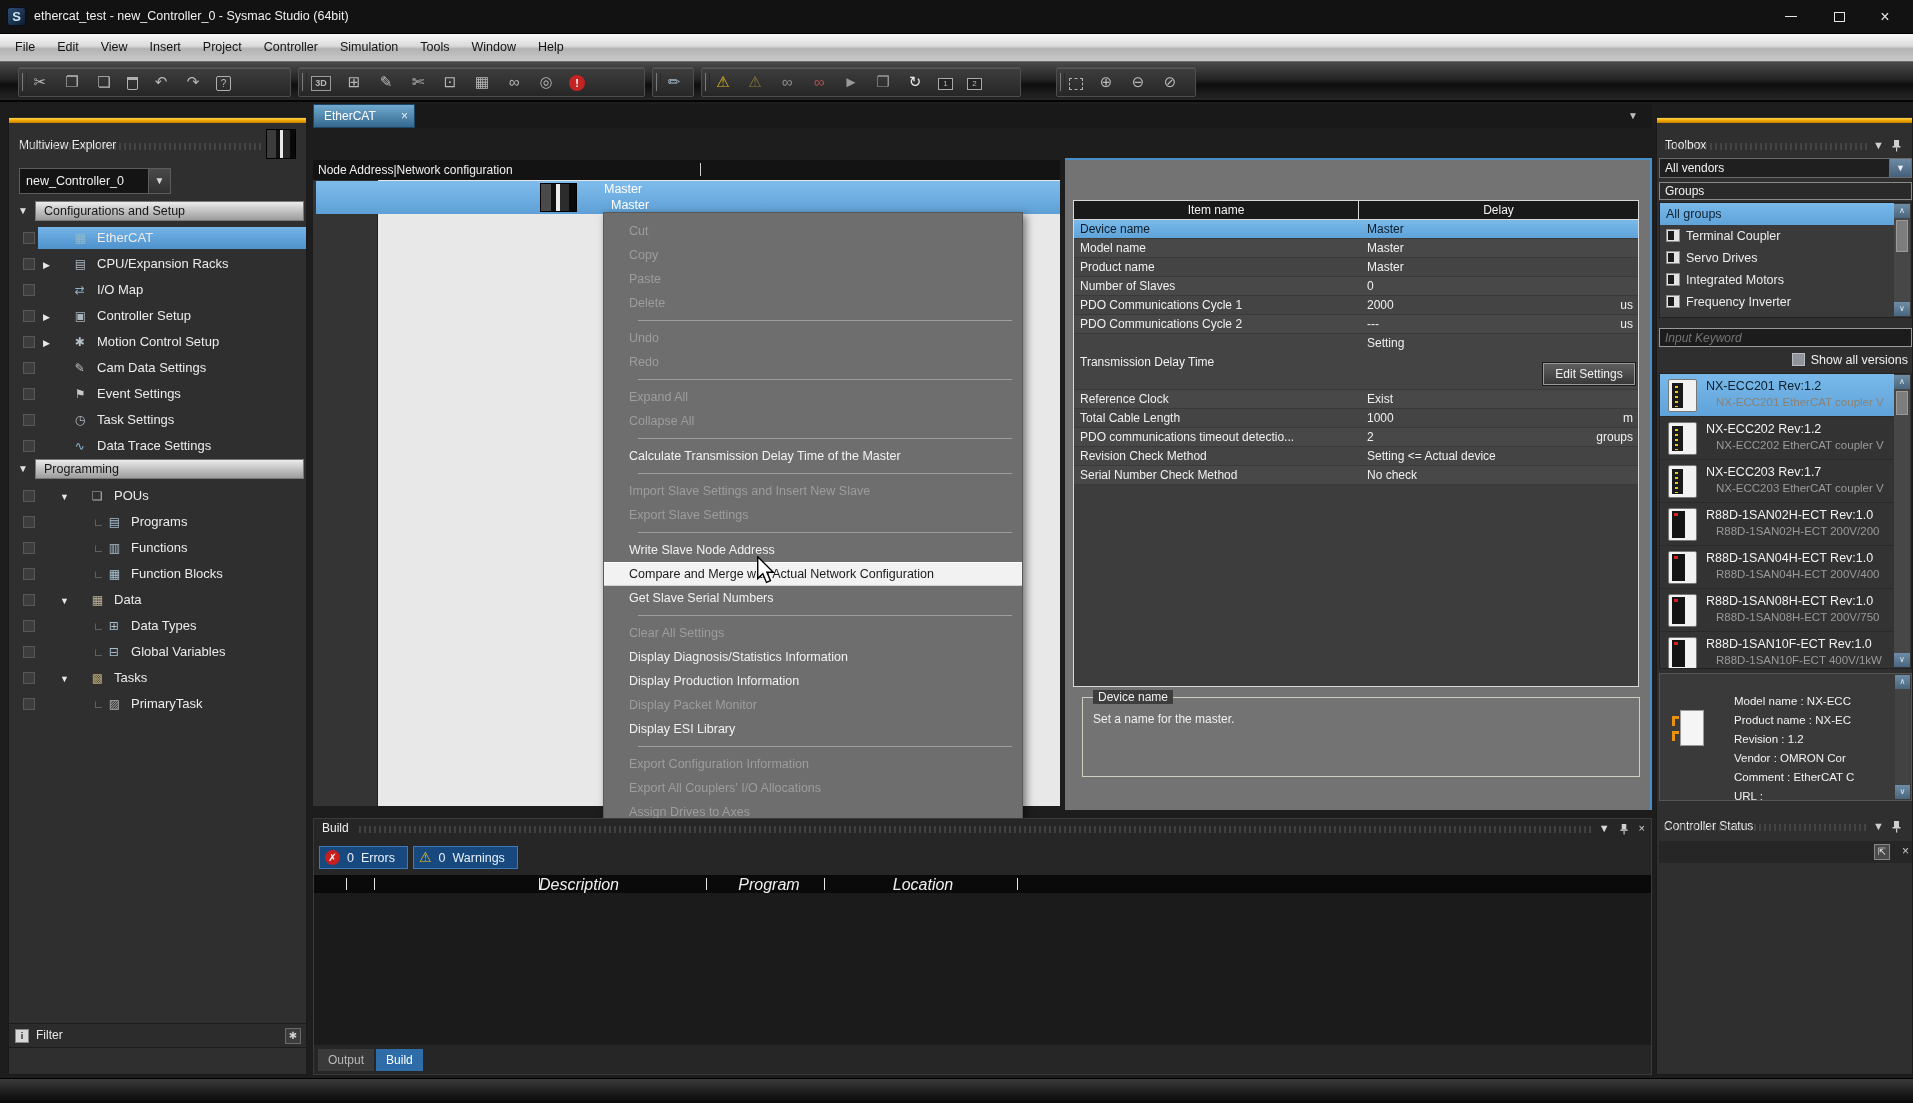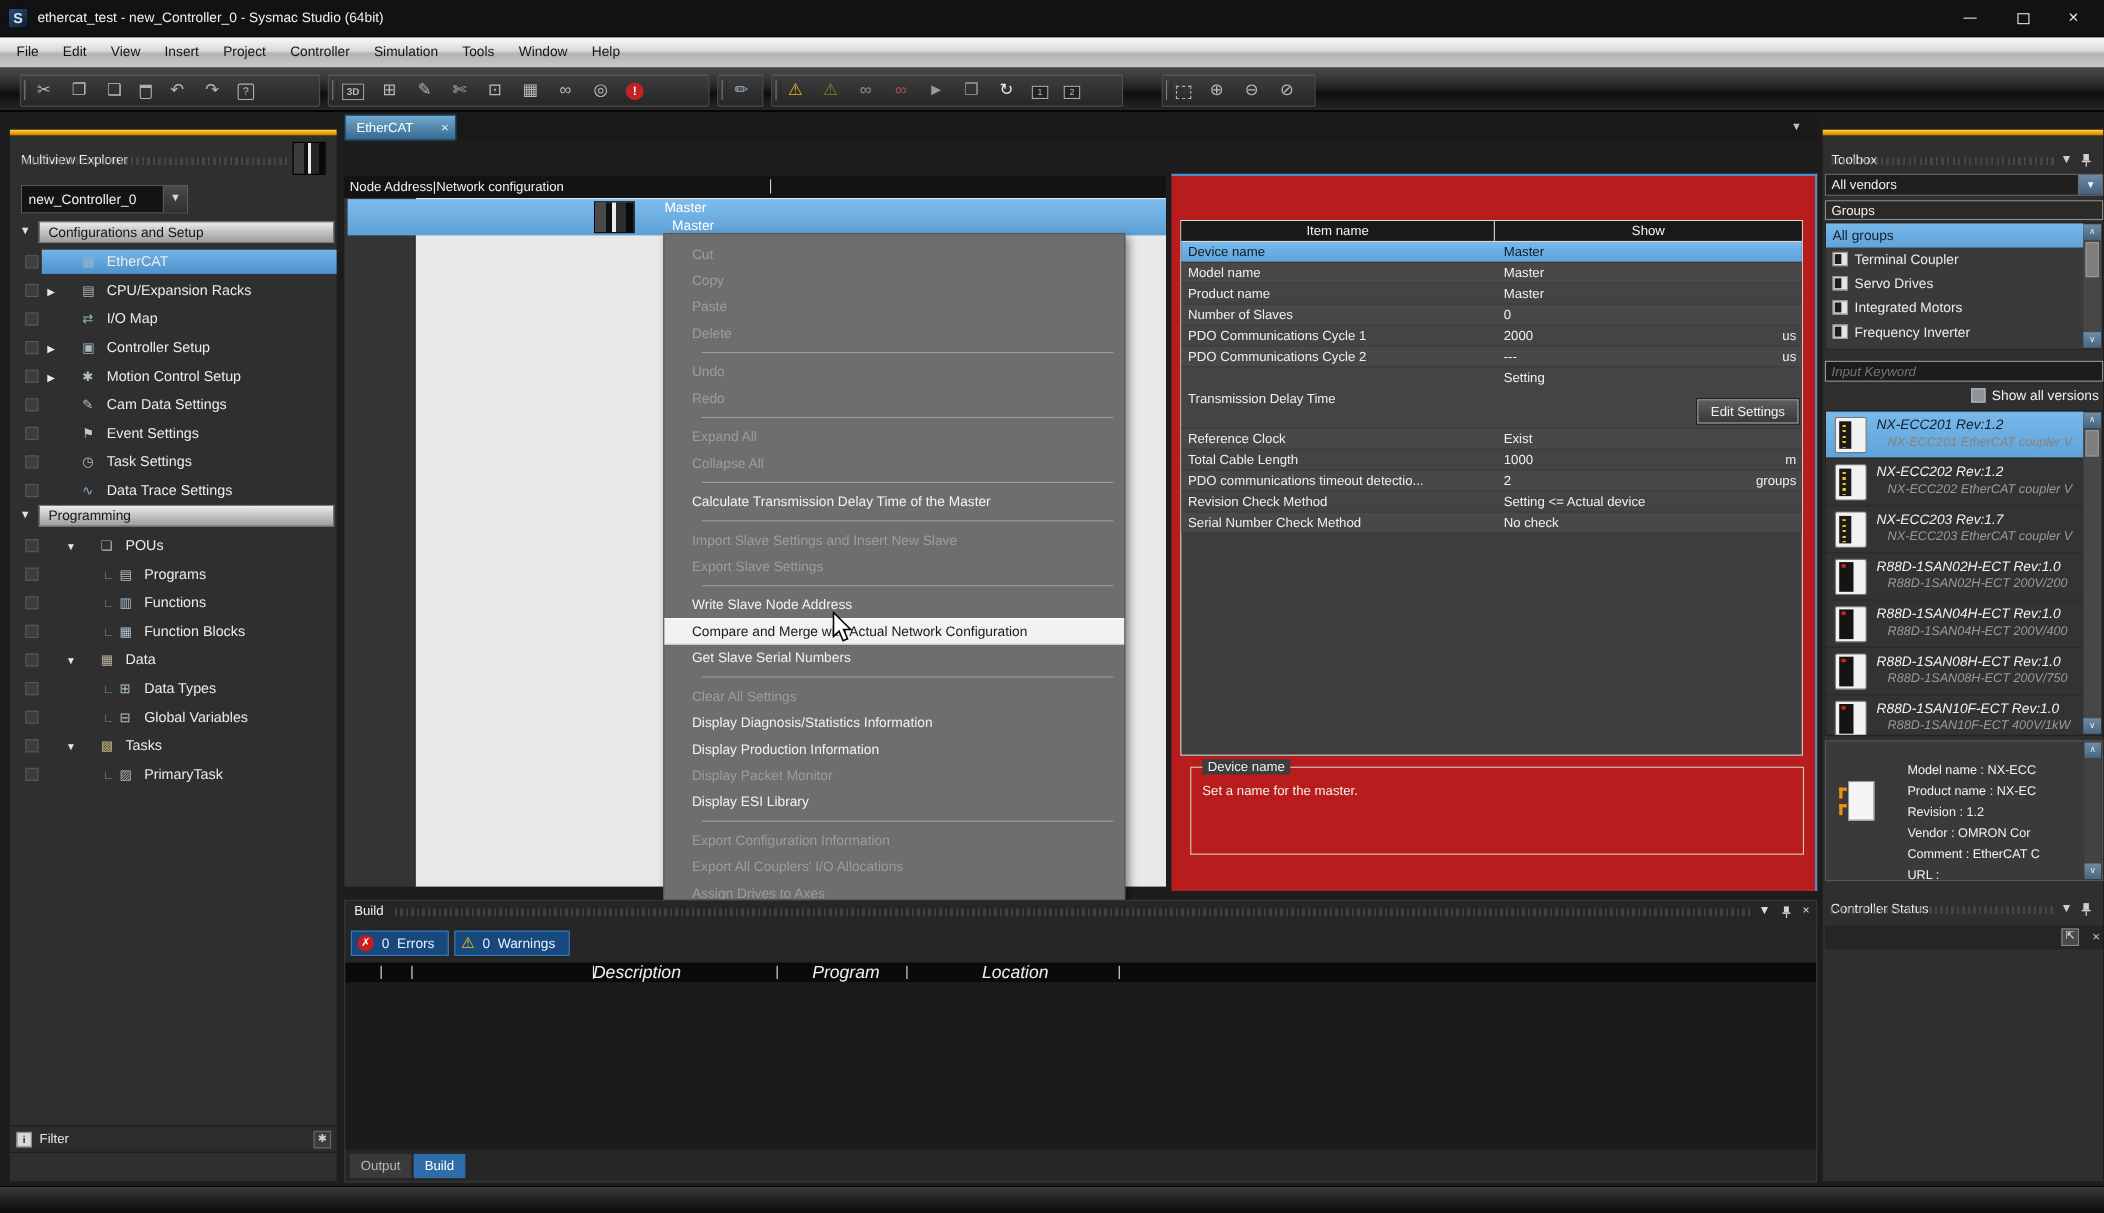--- a/index.html
+++ b/index.html
@@ -89,21 +89,21 @@
   .master-l1 { position:absolute; left:288px; top:1px; color:#fff; font-size:12.5px; }
   .master-l2 { position:absolute; left:295px; top:17px; color:#fff; font-size:12.5px; }
   
   .ctx-menu { position:absolute; left:603px; top:212px; width:420px; background:#6e6e6e;
     border:1px solid #585858; box-shadow:3px 3px 8px rgba(0,0,0,.5); padding:6px 0; }
   .menu-row { height:24px; line-height:24px; padding-left:25px; font-size:12.5px; color:#f2f2f2; white-space:nowrap; }
   .menu-row.st-disabled { color:#9d9d9d; }
   .menu-row.st-hover { background:#f2f2f2; color:#1a1a1a; border-top:1px solid #fff; border-bottom:1px solid #cfcfcf; line-height:22px; }
   .menu-sep { height:1px; background:#9e9e9e; margin:5px 10px 5px 34px; }
   
-  .props { position:absolute; left:1065px; top:158px; width:587px; height:652px; background:#b91c1c;
+  .props { position:absolute; left:1065px; top:158px; width:587px; height:652px; background:#737373;
     border-top:2px solid #4a90c8; border-right:2px solid #4a90c8; }
   .ptable { position:absolute; left:8px; top:40px; width:566px; height:487px; border:1px solid #d8d8d8; background:#3d3d3d; }
   .pt-head { display:flex; height:19px; background:#191919; border-bottom:1px solid #d8d8d8; }
   .pt-head div { text-align:center; line-height:18px; color:#f2f2f2; font-size:12px; }
   .pt-h-item { width:285px; border-right:1px solid #d8d8d8; }
   .pt-h-val { flex:1; }
   .prow { position:relative; display:flex; height:19px; line-height:18px; background:#484848; border-bottom:1px solid #3a3a3a; }
   .prow:nth-child(odd) { background:#444; }
   .prow.c-tall { height:56px; }
   .prow.selected { background:linear-gradient(#79b9ea,#5fa3da); }
@@ -153,21 +153,21 @@
   .scrollbar { position:absolute; right:1px; top:1px; bottom:1px; width:16px; background:#474747; }
   .sb-btn { position:absolute; left:0; width:16px; height:14px; background:linear-gradient(#6f8ca6,#4a6largest0);
     background:linear-gradient(#6f8ca6,#4a667e); color:#dde8f2; font-size:8px; text-align:center; line-height:14px; }
   .sb-up { top:0; } .sb-down { bottom:0; }
   .sb-thumb { position:absolute; left:2px; width:12px; background:#7d7d7d; border:1px solid #9a9a9a; }
   .kw-input { position:absolute; left:2px; top:211px; width:253px; height:19px; background:#1c1c1c; border:1px solid #9a9a9a;
     color:#cfcfcf; font-style:italic; font-size:12px; padding:0 5px; font-family:inherit; }
   .showall { position:absolute; left:0; top:236px; right:4px; height:16px; text-align:right; color:#f0f0f0; font-size:12.5px; }
   .showall .chk { display:inline-block; width:13px; height:13px; background:#8f959b; border:1px solid #b8bcc0; vertical-align:-2px; margin-right:6px; }
   .devlist { position:absolute; left:2px; top:256px; width:253px; height:296px; background:#333; border:1px solid #222; overflow:hidden; }
-  .dev-row { position:relative; height:43px; border-bottom:1px solid #2a2a2a;font-style:italic; }
+  .dev-row { position:relative; height:43px; border-bottom:1px solid #2a2a2a; }
   .dev-row.selected { background:linear-gradient(#79b9ea,#5fa3da); }
   .dev-icon { position:absolute; left:8px; top:5px; width:29px; height:33px; background:#f2f2f2; border:1px solid #777; border-radius:2px; }
   .dev-icon.ic-coupler::before { content:""; position:absolute; left:3px; top:3px; bottom:3px; width:11px; background:#1a1a1a; }
   .dev-icon.ic-coupler::after { content:""; position:absolute; left:6px; top:6px; width:3px; height:21px;
     background:repeating-linear-gradient(#e8c820 0 2px,transparent 2px 5px); }
   .dev-icon.ic-drive::before { content:""; position:absolute; left:3px; top:2px; bottom:2px; width:13px; background:#141414; }
   .dev-icon.ic-drive::after { content:""; position:absolute; left:5px; top:4px; width:4px; height:3px; background:#d42222; }
   .dev-name { position:absolute; left:46px; top:5px; font-size:12.5px; color:#f2f2f2; white-space:nowrap; }
   .dev-desc { position:absolute; left:56px; top:22px; font-size:11.5px; color:#9a9a9a; white-space:nowrap; }
   .dev-row.selected .dev-name { color:#0e1f2c; }
@@ -482,21 +482,21 @@
   <div class="master-row">
     <div class="master-icon"></div>
     <div class="master-l1">Master</div>
     <div class="master-l2">Master</div>
   </div>
 
   <div class="props">
     <div class="ptable">
       <div class="pt-head">
         <div class="pt-h-item">Item name</div>
-        <div class="pt-h-val">Show</div>
+        <div class="pt-h-val">Delay</div>
       </div>
       <div>
 
           <div class="prow selected">
             <div class="pc-item">Device name</div>
             <div class="pc-val">
               <span>Master</span>
               <span class="pc-unit"></span>
               
             </div>

